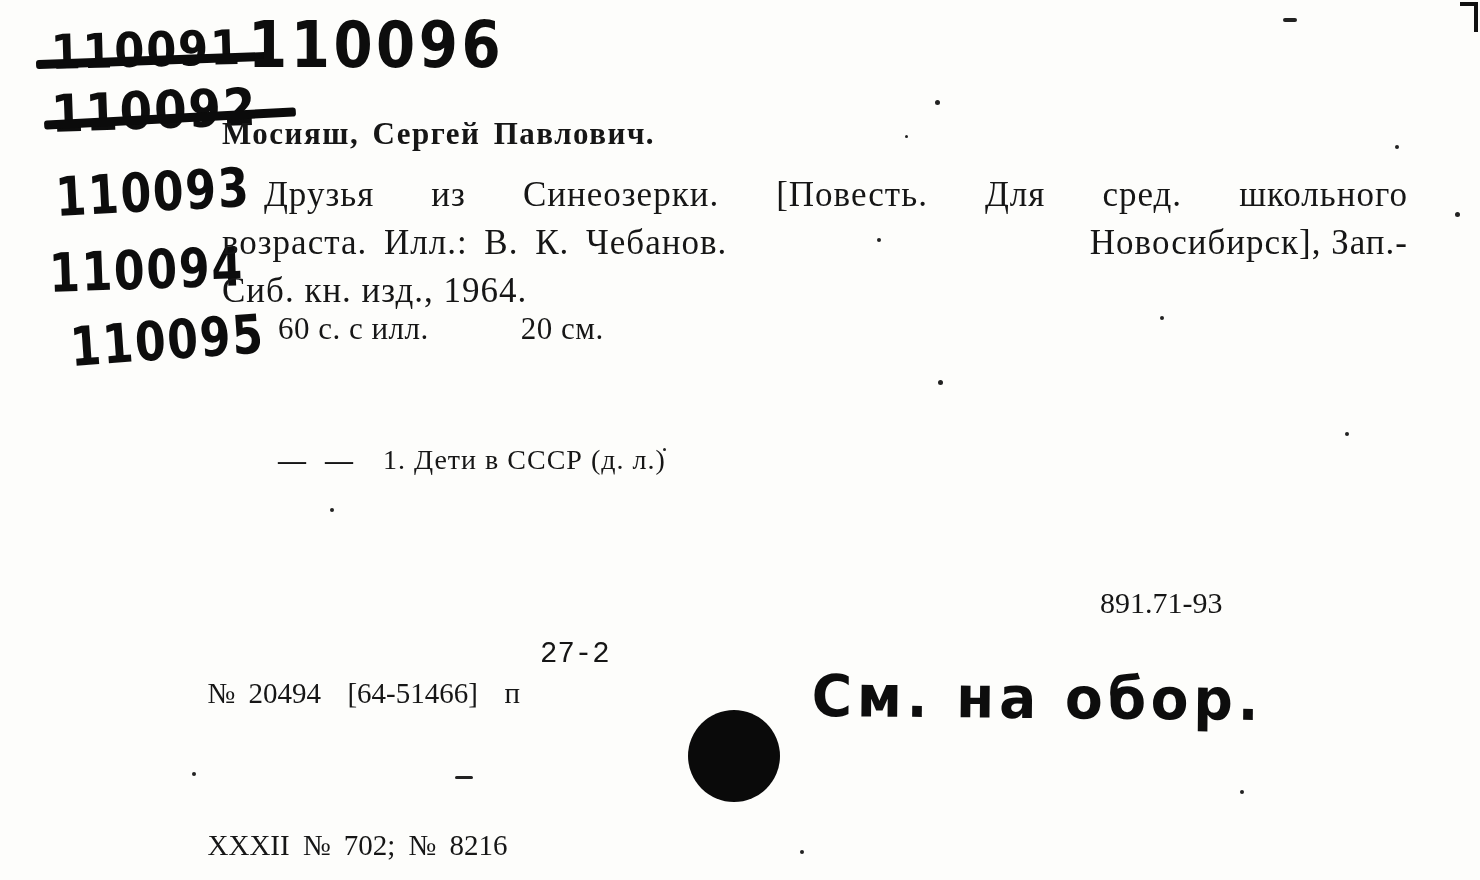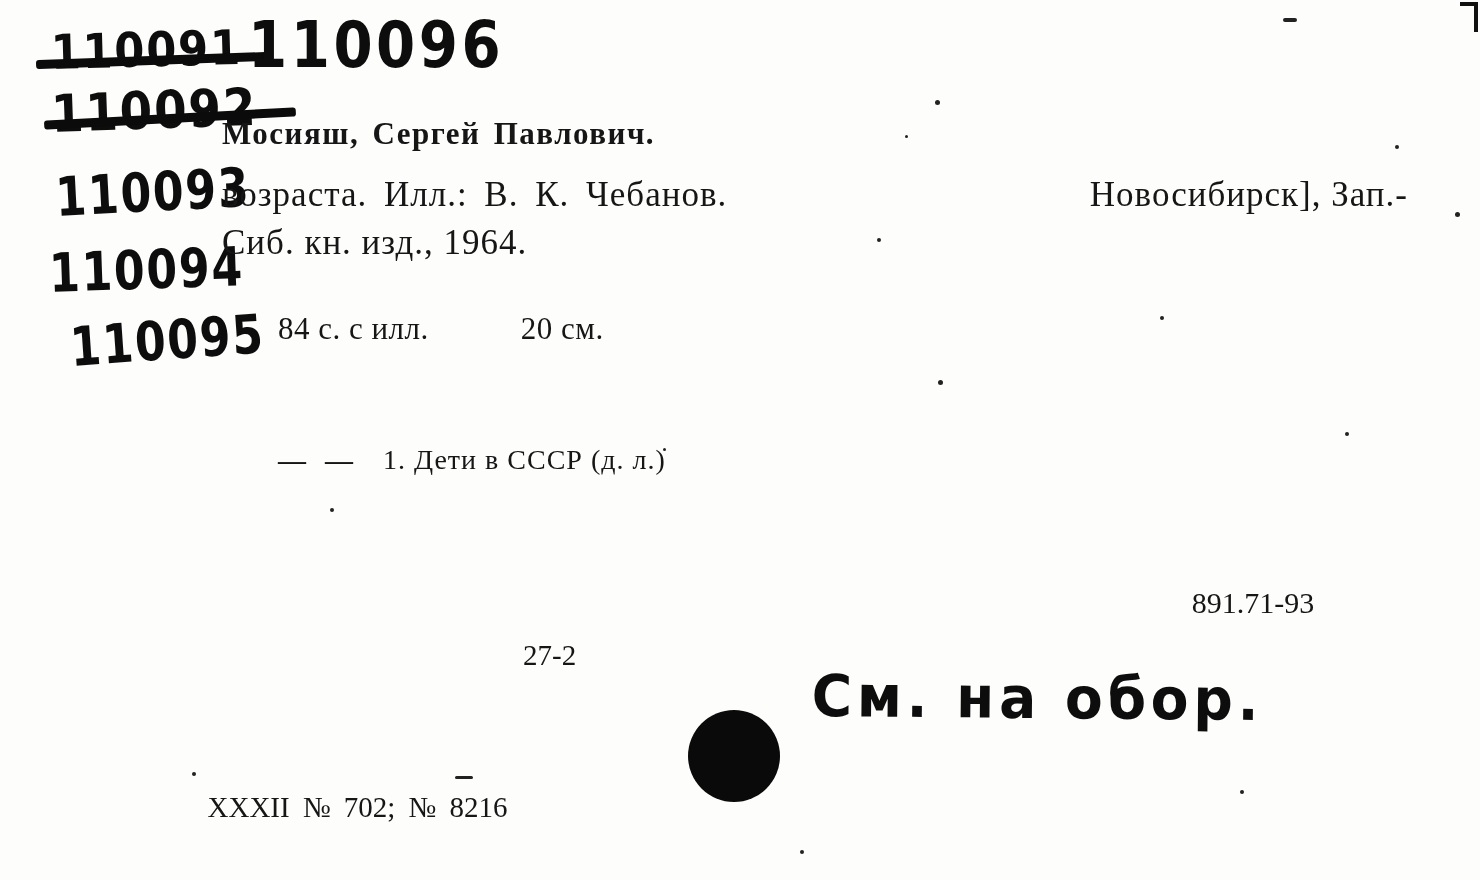--- a/index.html
+++ b/index.html
@@ -34,30 +34,30 @@
   .collation .seg1{margin-right:92px;}
   .collation .seg2{margin-right:72px;}
   .tracing{
     top:444px;left:278px;
     font-size:28px;letter-spacing:1px;
   }
   .tracing .dashes{letter-spacing:6px;font-weight:bold;}
   .tracing .txt{margin-left:16px;}
   .classif{
     top:586px;left:1100px;width:306px;
-    font-size:30px;text-align:center;line-height:34px;
+    font-size:30px;text-align:left;line-height:34px;
   }
   .classif .letter{font-weight:bold;letter-spacing:1px;}
   .reg{
     top:636px;left:128px;width:520px;
     font-size:29px;line-height:38px;
   }
   .reg .row{position:relative;white-space:pre;word-spacing:6px;}
   .reg .rt{position:absolute;top:0;}
-  .reg .rt27{left:395px;}
+  .reg .rt27{left:412px;font-family:Liberation Mono, monospace;}
   
   .hw{
     position:absolute;
     font-family:"DejaVu Sans", sans-serif;
     font-weight:bold;color:#0d0d0d;
     white-space:nowrap;
   }
   .hw-num{letter-spacing:2px;}
   .hw-091{top:24px;left:50px;font-size:48px;transform:rotate(-1.5deg) scaleX(.9);transform-origin:left top;}
   .hw-096{top:8px;left:248px;font-size:64px;transform:scaleX(.88);transform-origin:left top;letter-spacing:4px;}
@@ -95,43 +95,45 @@
   <div class="hw hw-num hw-096">110096</div>
   <div class="hw hw-num hw-092">110092</div>
   <div class="strike strike-2"></div>
   <div class="hw hw-num hw-093">110093</div>
   <div class="hw hw-num hw-094">110094</div>
   <div class="hw hw-num hw-095">110095</div>
 
   <div class="print author">Мосияш, Сергей Павлович.</div>
 
   <div class="print title-block">
+    <div class="title-l1">Друзья из Синеозерки. [Повесть. Для сред. школьного</div>
     <div class="title-l2">
       <span class="lft">возраста. Илл.: В. К. Чебанов.</span>
       <span class="rgt">Новосибирск], Зап.-</span>
     </div>
     <div class="title-l3">Сиб. кн. изд., 1964.</div>
   </div>
 
   <div class="print collation">
-    <span class="seg1">84 с. с илл.</span>
+    <span class="seg1">60 с. с илл.</span>
     <span class="seg2">20 см.</span>
   </div>
 
   <div class="print tracing">
     <span class="dashes">— —</span>
     <span class="txt">1. Дети в СССР (д. л.)</span>
   </div>
 
   <div class="print classif">
     <div class="index">891.71-93</div>
   </div>
 
   <div class="print reg">
     <div class="row">
+      <span>№ 20494  [64-51466]  п</span>
       <span class="rt rt27">27-2</span>
     </div>
     <div class="row">
       <span>XXXII № 702; № 8216</span>
     </div>
 
   </div>
 
   <div class="blackdot"></div>
   <div class="hw hw-note">См. на обор.</div>

